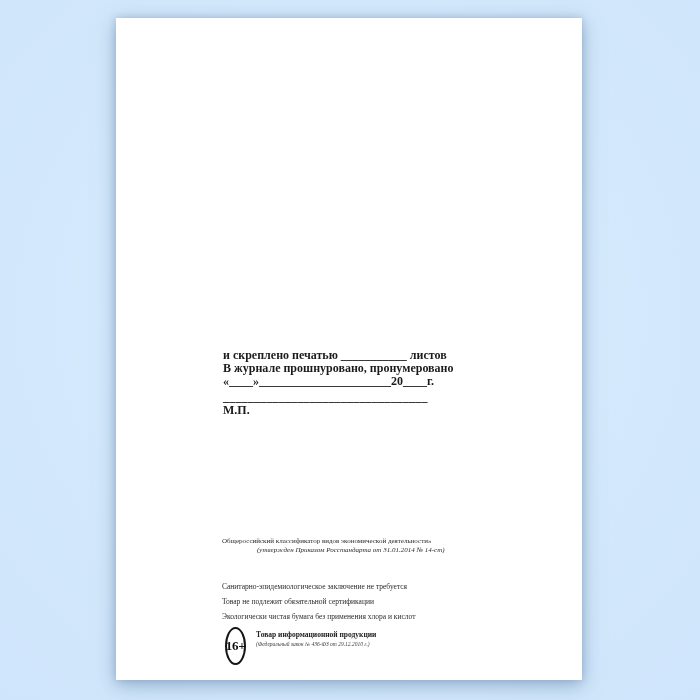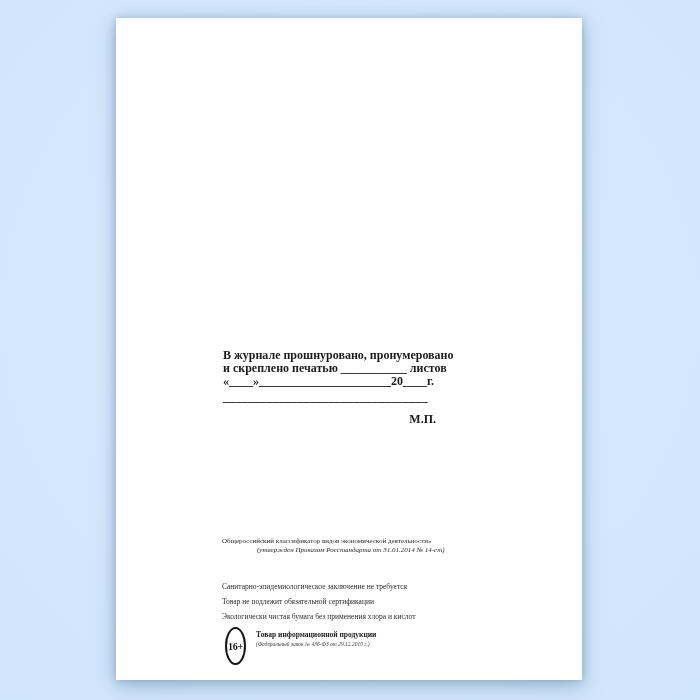--- a/index.html
+++ b/index.html
@@ -31,22 +31,20 @@
     width: 214px;
     font-weight: bold;
     font-size: 12px;
     line-height: 12.8px;
     color: #1b1b1b;
     white-space: nowrap;
   }
   .cert-line { white-space: nowrap; }
   .cert-line.full-underscores { margin-top: 4px; letter-spacing: 0.2px; }
   .stamp {
-    margin-top: 9px;
-    text-align: right;
     padding-right: 1px;
     font-weight: bold;
     font-size: 12px;
   }
   
   .classifier {
     position: absolute;
     left: 106px;
     top: 519px;
     width: 230px;
@@ -76,21 +74,21 @@
   .age-badge {
     width: 21px;
     height: 38px;
     box-sizing: border-box;
     border: 2px solid #151515;
     border-radius: 50%;
     display: flex;
     align-items: center;
     justify-content: center;
     font-weight: bold;
-    font-size: 10px;
+    font-size: 13px;
     letter-spacing: -0.3px;
     color: #111;
     background: #fff;
     flex: 0 0 auto;
     font-family: Liberation Serif, serif;
   }
   .age-text { margin-left: 10px; padding-top: 3px; }
   .age-title {
     font-weight: bold;
     font-size: 7.5px;
@@ -104,22 +102,22 @@
     color: #3c3c3c;
     white-space: nowrap;
   }
 </style>
 </head>
 <body>
 
 <div class="page">
 
   <div class="cert-block">
+    <div class="cert-line">и скреплено печатью ___________ листов</div>
     <div class="cert-line">В журнале прошнуровано, пронумеровано</div>
-    <div class="cert-line">и скреплено печатью ___________ листов</div>
     <div class="cert-line">«____»______________________20____г.</div>
     <div class="cert-line full-underscores">_________________________________</div>
     <div class="stamp">М.П.</div>
   </div>
 
   <div class="classifier">
     <div>Общероссийский классификатор видов экономической деятельности»</div>
     <div class="italic">(утвержден Приказом Росстандарта от 31.01.2014 № 14-ст)</div>
   </div>
 

